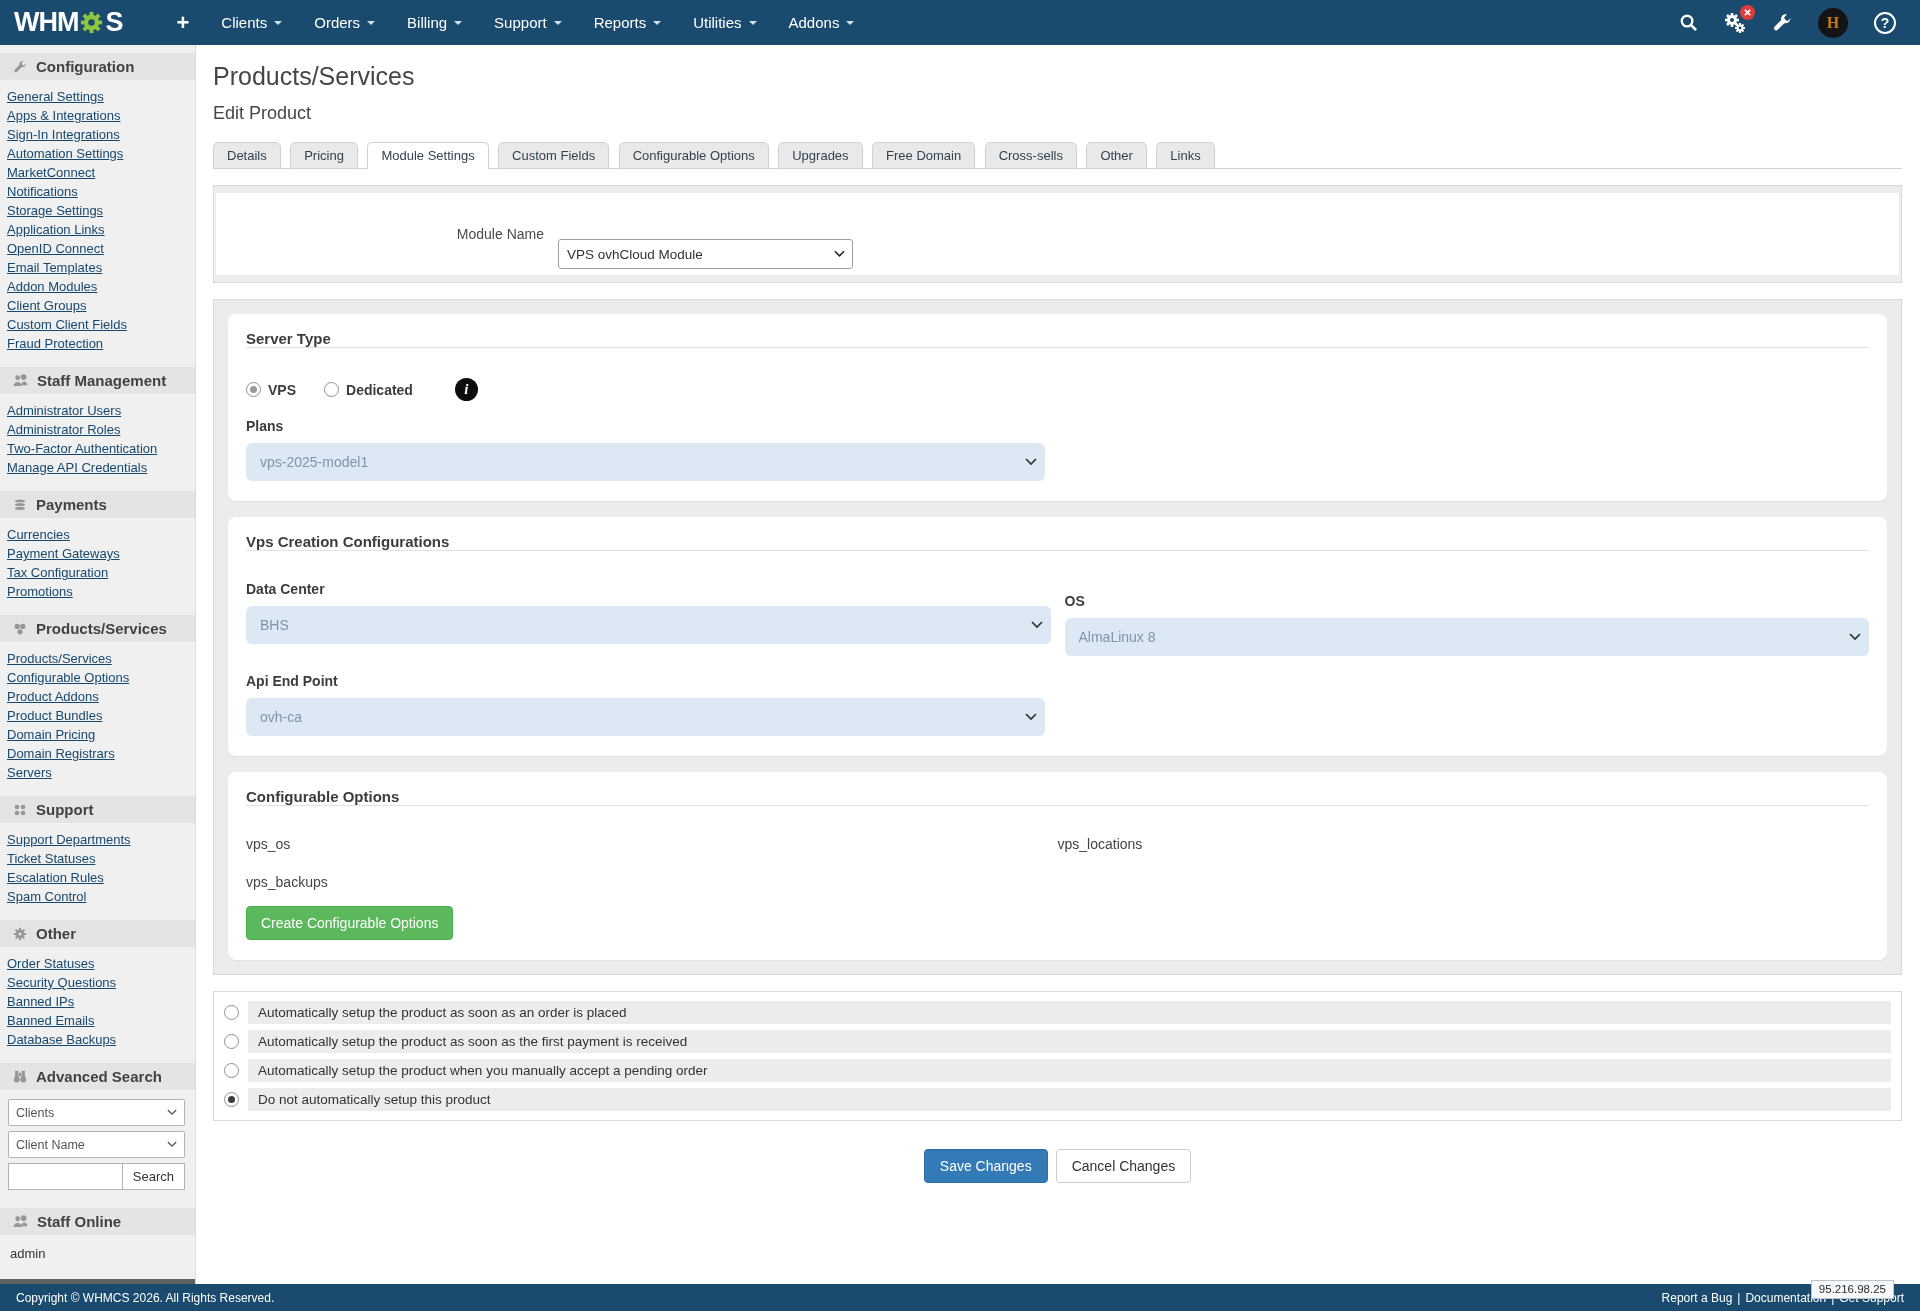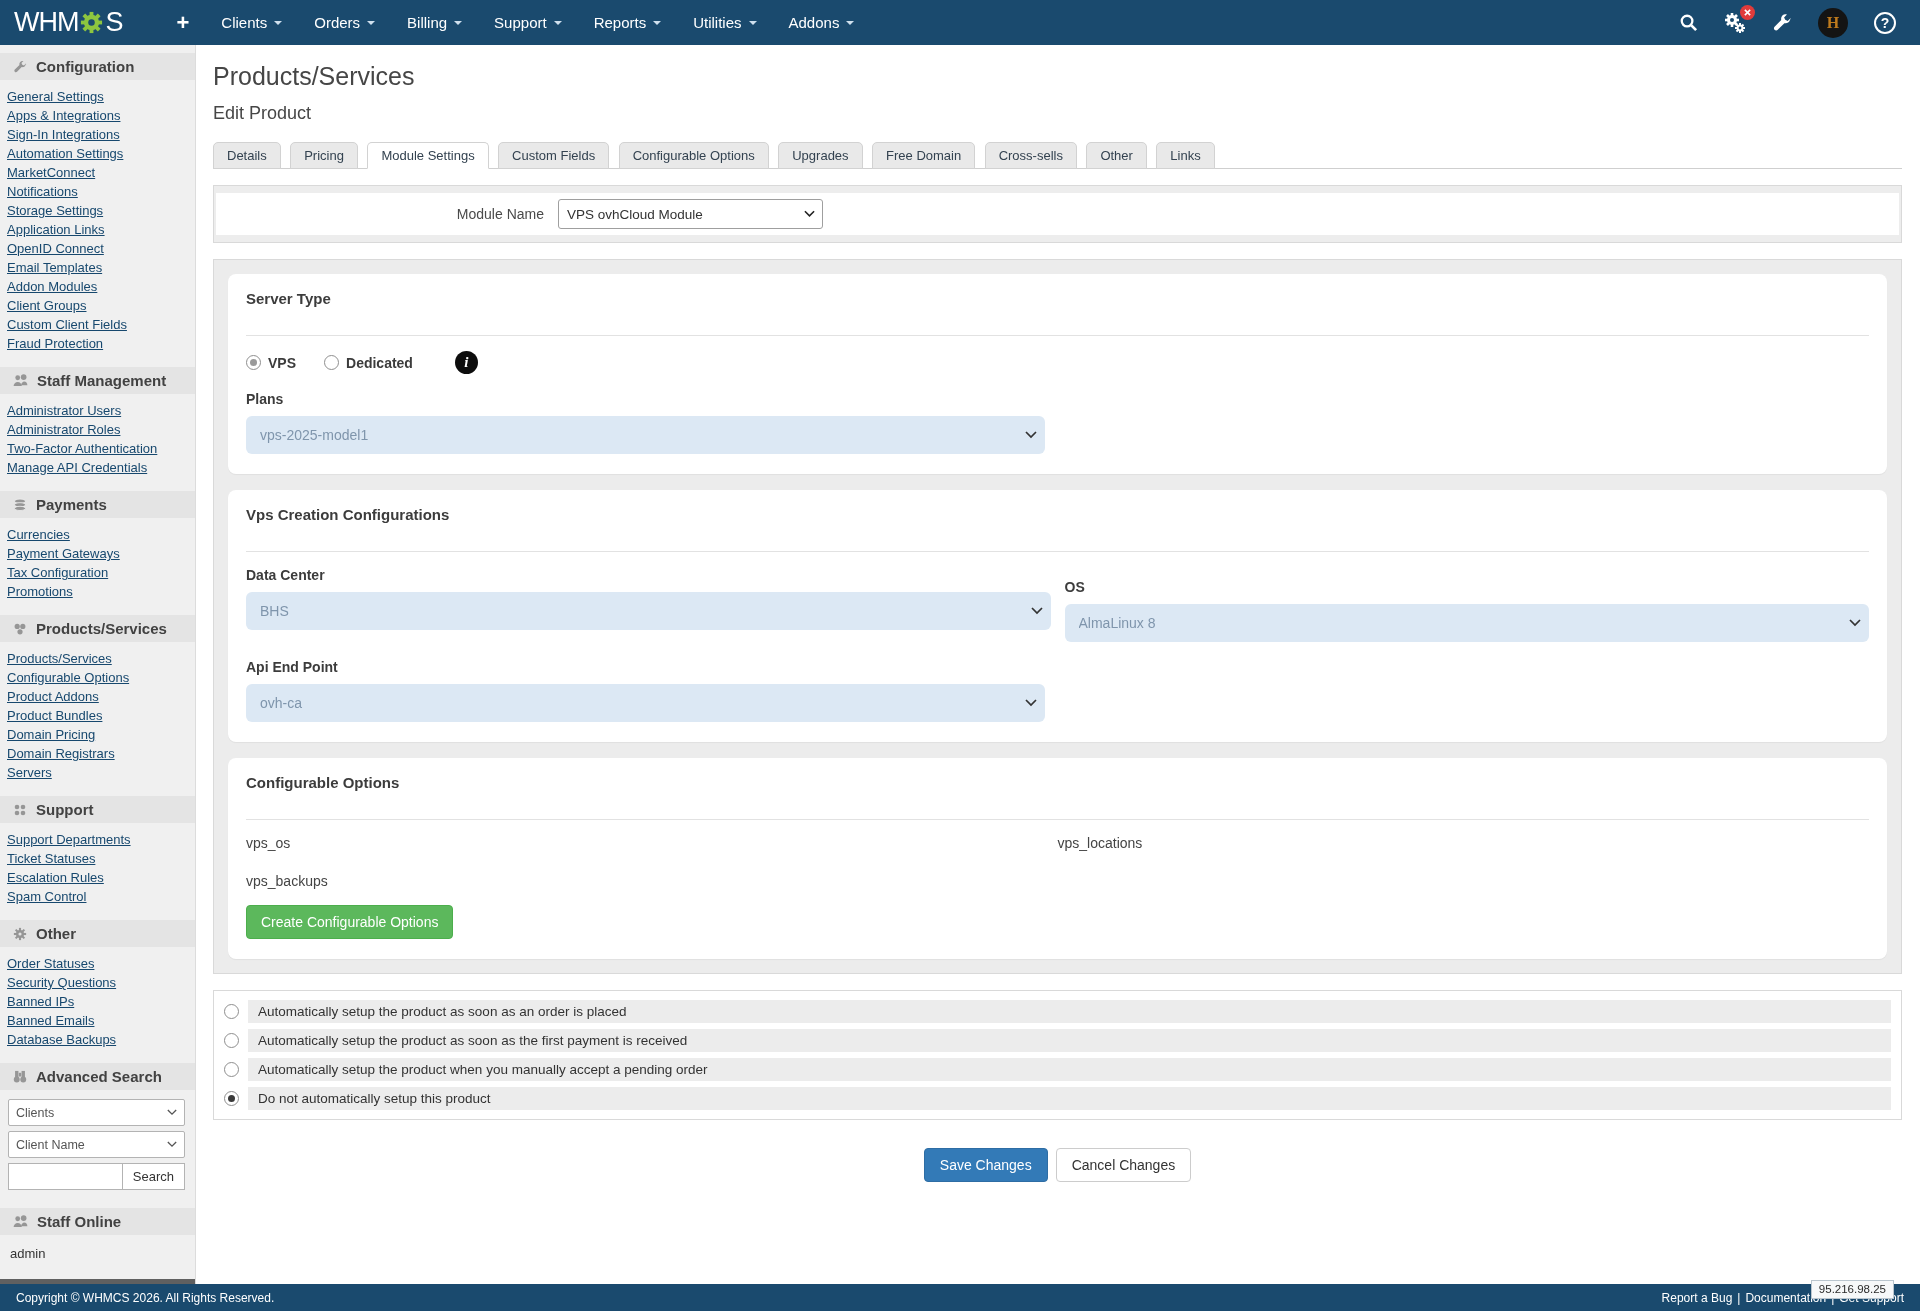--- a/index.html
+++ b/index.html
@@ -3,21 +3,21 @@
 <meta charset="utf-8">
 <style>
   * { box-sizing: border-box; margin: 0; padding: 0; }
   html,body { width:1920px; height:1311px; }
   body {
     font-family: "Liberation Sans", sans-serif;
     background:#fff; color:#333; position:relative; overflow:hidden;
   }
   
   .navbar { height:45px; background:#1a4a6e; display:flex; align-items:center; padding:0 14px; }
-  .brand { display:flex; align-items:center; color:#fff; font-weight:normal; font-size:27px; letter-spacing:-1px; margin-right:38px; cursor:pointer; }
+  .brand { display:flex; align-items:center; color:#fff; font-weight:bold; font-size:27px; letter-spacing:-1px; margin-right:38px; cursor:pointer; }
   .brand svg { margin:0 1px; }
   .nav-plus { color:#fff; font-size:22px; font-weight:bold; padding:0 16px; cursor:pointer; }
   .nav-item { color:#fff; font-size:15px; padding:0 16px; cursor:pointer; display:inline-flex; align-items:center; }
   .caret { width:0; height:0; border-left:4px solid transparent; border-right:4px solid transparent; border-top:4px solid #cfe0ee; margin-left:7px; display:inline-block; }
   .nav-right { margin-left:auto; display:flex; align-items:center; gap:26px; padding-right:10px; }
   .nav-ic { position:relative; cursor:pointer; display:flex; align-items:center; }
   .badge { position:absolute; top:-7px; right:-9px; background:#e03b3b; border-radius:50%; width:15px; height:15px; display:flex; align-items:center; justify-content:center; }
   .avatar { width:30px; height:30px; border-radius:50%; background:#141414; color:#bf7b1d; font-weight:bold; font-size:16px; font-family:"Liberation Serif",serif; display:flex; align-items:center; justify-content:center; cursor:pointer; }
   .help-circ { width:22px; height:22px; border:2px solid #fff; border-radius:50%; color:#fff; font-weight:bold; font-size:14px; display:flex; align-items:center; justify-content:center; cursor:pointer; }
   
@@ -42,26 +42,26 @@
   .page-sub { font-size:18px; font-weight:400; color:#464646; margin:6px 0 18px; }
   .tabs { border-bottom:1px solid #cfcfcf; }
   .tab { display:inline-block; padding:5px 13px; margin-right:5px; margin-bottom:-1px; font-size:13px; color:#334250; background:#e9e9e9; border:1px solid #d2d2d2; border-radius:5px 5px 0 0; cursor:pointer; }
   .tab.active { background:#fff; border-bottom-color:#fff; }
   
   .mod-panel { margin-top:16px; border:1px solid #d9d9d9; background:#ededed; padding:5px 2px; }
   .mod-row { display:flex; align-items:center; background:#fff; padding:6px 0; margin:2px 0; }
   .mod-row .lbl { width:342px; text-align:right; padding-right:14px; font-size:14px; color:#4a4a4a; }
   .selw { position:relative; }
   .selw .chev { position:absolute; right:8px; top:50%; margin-top:-4px; pointer-events:none; }
-  .w-select { width:265px; }
+  .w-select { width:295px;margin-top:40px; }
   .w-select select { width:100%; height:30px; border:1px solid #9f9f9f; border-radius:3px; background:#fff; color:#333; font-size:13.5px; padding:0 24px 0 8px; appearance:none; -webkit-appearance:none; }
   
   .cards { margin-top:16px; border:1px solid #d9d9d9; background:#ececec; padding:14px; display:flex; flex-direction:column; gap:16px; }
   .card { background:#fff; border-radius:8px; padding:16px 18px 20px; box-shadow:0 1px 1px rgba(0,0,0,.05); }
-  .card-title { font-size:15px; font-weight:bold; color:#3c3c3c; padding-bottom:28px; border-bottom:1px solid #e2e2e2; margin-bottom:15px; }
+  .card-title { font-size:15px; font-weight:bold; color:#3c3c3c; padding-bottom:0; border-bottom:1px solid #e2e2e2; margin-bottom:30px; }
   .srv-row { display:flex; align-items:center; }
   .radio { appearance:none; -webkit-appearance:none; width:15px; height:15px; border:1px solid #8f8f8f; border-radius:50%; background:#fff; position:relative; cursor:pointer; flex-shrink:0; }
   .radio:checked::before { content:""; position:absolute; left:3px; top:3px; right:3px; bottom:3px; border-radius:50%; background:#3a3a3a; }
   .radio.gray:checked::before { background:#9a9a9a; }
   .r-lbl { font-size:14px; font-weight:600; color:#3c3c3c; margin-left:7px; cursor:pointer; }
   .grp { display:flex; align-items:center; margin-right:28px; }
   .info-ic { width:23px; height:23px; border-radius:50%; background:#0d0d0d; color:#fff; font-family:"Liberation Serif",serif; font-style:italic; font-weight:bold; font-size:15px; display:flex; align-items:center; justify-content:center; margin-left:14px; cursor:pointer; }
   .f-lbl { font-size:14px; font-weight:600; color:#3c3c3c; margin:17px 0 9px; }
   .b-select select { width:100%; height:38px; border:none; border-radius:6px; background:#dce8f4; color:#7f95ac; font-size:14px; padding:0 32px 0 14px; appearance:none; -webkit-appearance:none; }
   .half { width:calc(50% - 13px); }

